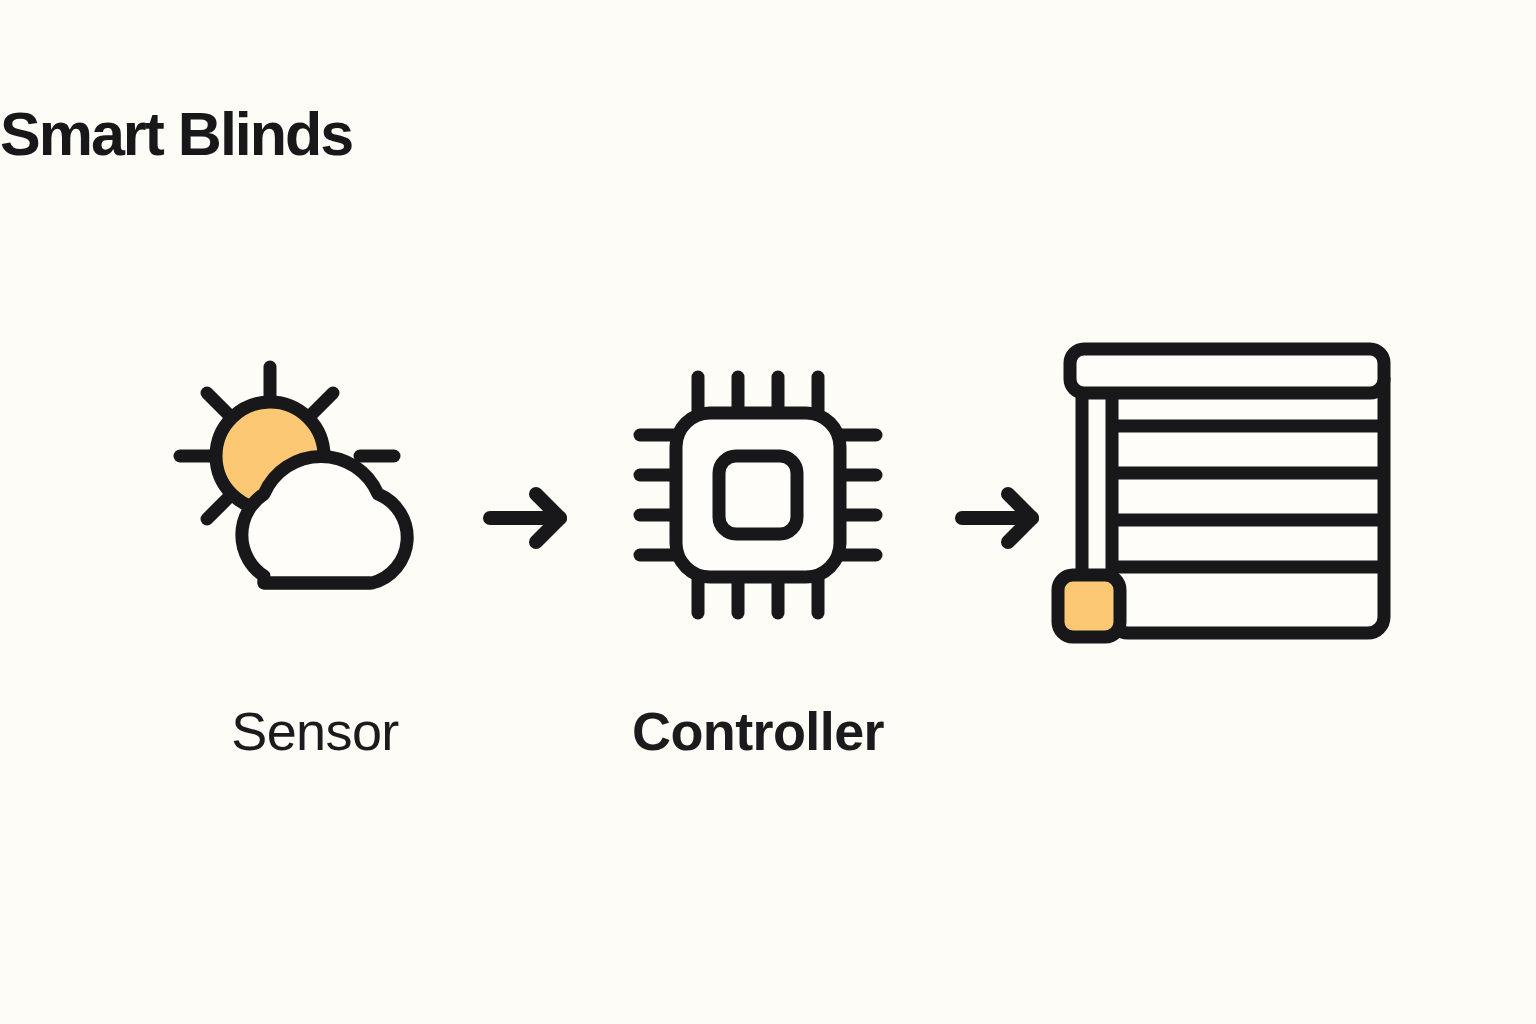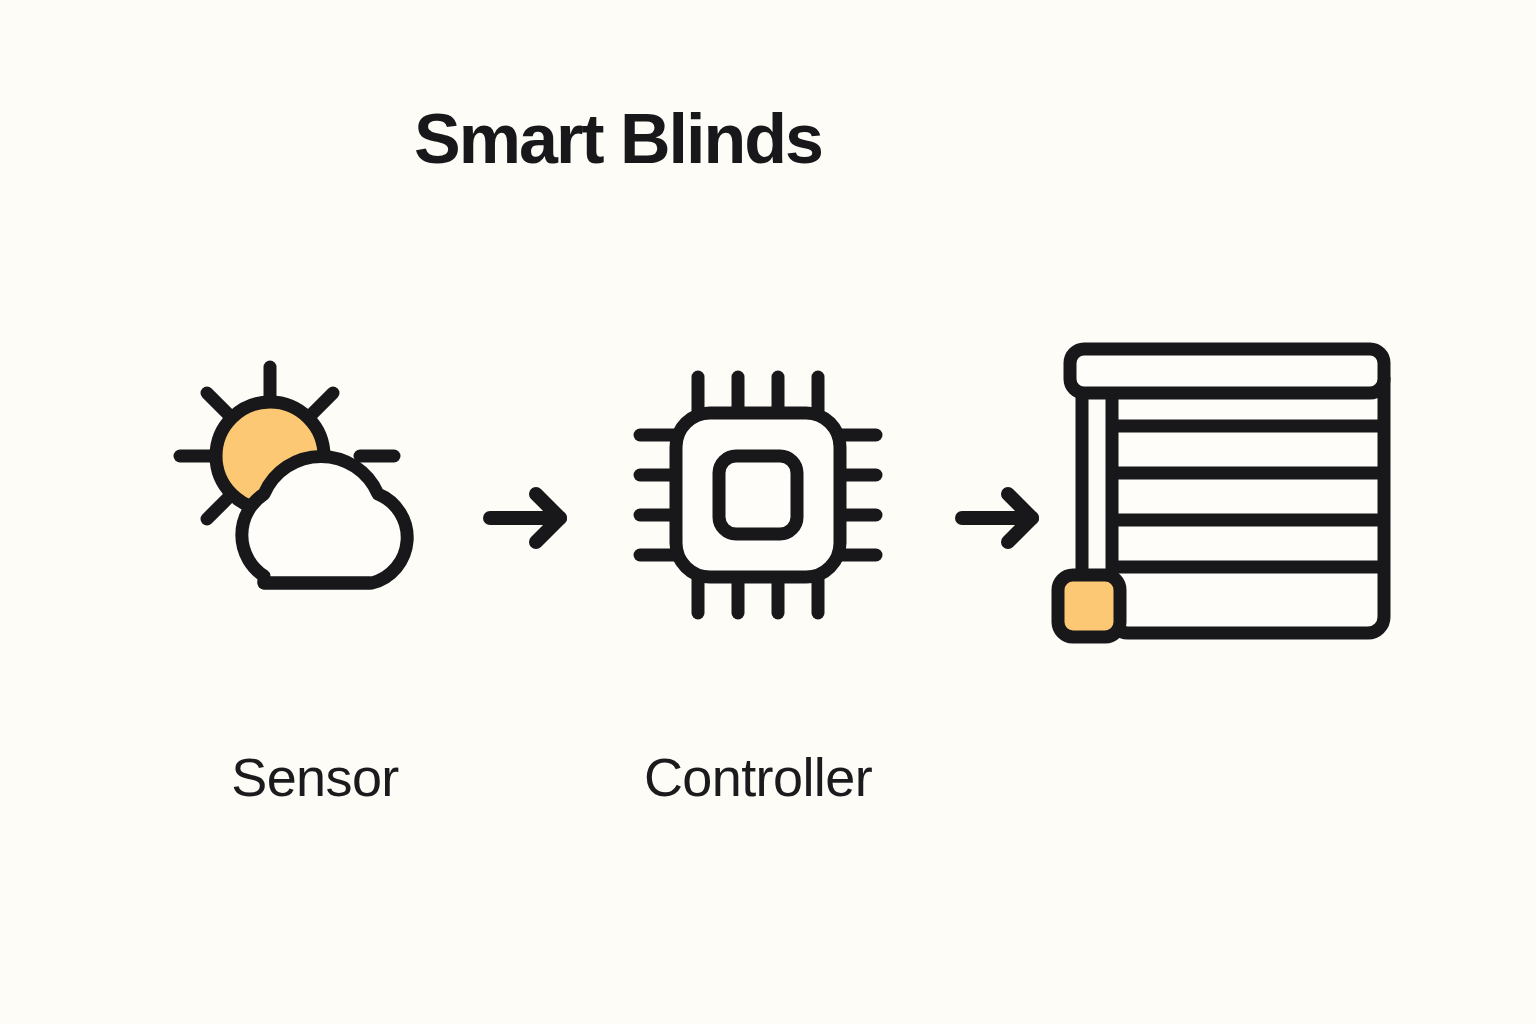--- a/index.html
+++ b/index.html
@@ -21,22 +21,22 @@
     height: 1024px;
     background: #FDFCF7;
   }
 
   
   .title {
     position: absolute;
     top: 104px;
     left: 0;
     width: 1236px;
-    text-align: center;
-    font-size: 70px;
+    text-align: left;
+    font-size: 61px;
     font-weight: 700;
     letter-spacing: -2.0px;
     color: #18181B;
     line-height: 1.0;
     white-space: nowrap;
   }
 
   
   .flow {
     position: absolute;
@@ -71,36 +71,35 @@
   #step-controller { left: 588px; }
   #step-movement   { left: 1058px; }
 
   
   .labels {
     position: absolute;
     top: 704px;
     left: 0;
     width: 1536px;
     height: 90px;
-    margin-top: 46px;
   }
   .step-label {
     position: absolute;
     top: 0;
     width: 420px;
     text-align: center;
     font-size: 54px;
     font-weight: 400;
     letter-spacing: -0.6px;
     color: #1B1B1E;
     line-height: 1.0;
     white-space: nowrap;
   }
   #label-sensor     { left: 105px; }
-  #label-controller { left: 548px; }
+  #label-controller { left: 548px; font-weight: bold; }
   #label-movement   { left: 1012px; }
 
   
   .arrow {
     position: absolute;
     top: 482px;
     width: 96px;
     height: 72px;
   }
   #arrow-1 { left: 480px; }

